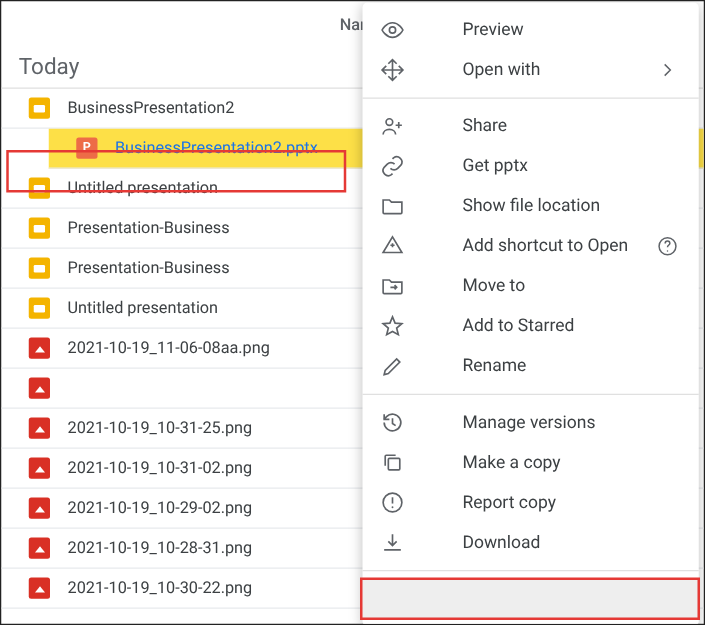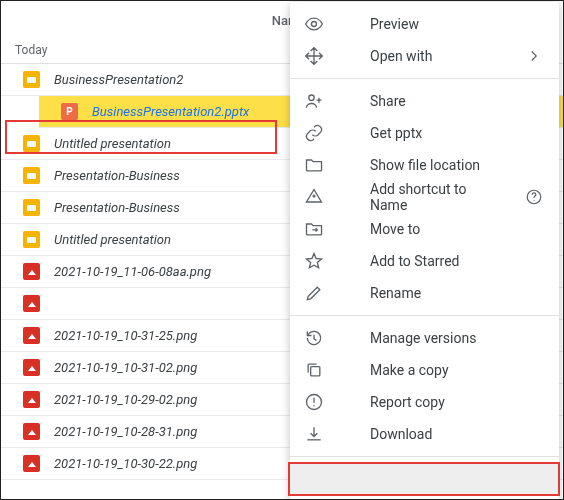--- a/index.html
+++ b/index.html
@@ -16,21 +16,21 @@
   }
   .header {
     padding: 12px 0 9px 14px;
     font-size: 13px;
     color: #5f6368;
     font-weight: 500;
     text-align: center;
   }
   .section-label {
     padding: 6px 0 6px 14px;
-    font-size: 12px;
+    font-size: 18px;
     color: #5f6368;
     border-bottom: 1px solid #e0e0e0;
   }
   .file-list { list-style: none; }
   .file-row {
     display: flex;
     align-items: center;
     height: 32px;
     padding-left: 22px;
     border-bottom: 1px solid #e8eaed;
@@ -83,21 +83,20 @@
     display: block;
     width: 0; height: 0;
     border-left: 4px solid transparent;
     border-right: 4px solid transparent;
     border-bottom: 5px solid #fff;
     margin-top: 2px;
   }
   .file-name {
     color: #3c4043;
     font-size: 13px;
-    font-style: italic;
   }
   .context-menu {
     position: absolute;
     top: 1px;
     left: 289px;
     width: 269px;
     background: #fff;
     border-radius: 4px;
     box-shadow: 0 2px 10px rgba(0,0,0,0.25);
     padding: 6px 0;
@@ -241,21 +240,21 @@
     <svg class="menu-icon" viewBox="0 0 24 24">
         <path d="M3 6h6l2 2h10v10a1 1 0 0 1-1 1H4a1 1 0 0 1-1-1V6z"></path>
       </svg>
     <span class="menu-label">Show file location</span>
   </div>
   <div class="menu-item">
     <svg class="menu-icon" viewBox="0 0 24 24">
         <path d="M12 3l9 15H3z"></path>
         <path d="M12 9v4M10 11h4"></path>
       </svg>
-    <span class="menu-label">Add shortcut to Name</span>
+    <span class="menu-label">Add shortcut to Open</span>
     <svg class="menu-extra" viewBox="0 0 24 24">
         <circle cx="12" cy="12" r="9"></circle>
         <path d="M9.5 9a2.5 2.5 0 0 1 5 0c0 1.5-2.5 2-2.5 4"></path>
         <circle cx="12" cy="17" r="0.8" fill="#5f6368" stroke="none"></circle>
       </svg>
   </div>
   <div class="menu-item">
     <svg class="menu-icon" viewBox="0 0 24 24">
         <path d="M3 6h6l2 2h10v10a1 1 0 0 1-1 1H4a1 1 0 0 1-1-1V6z"></path>
         <path d="M10 13h6M14 11l2 2-2 2"></path>

